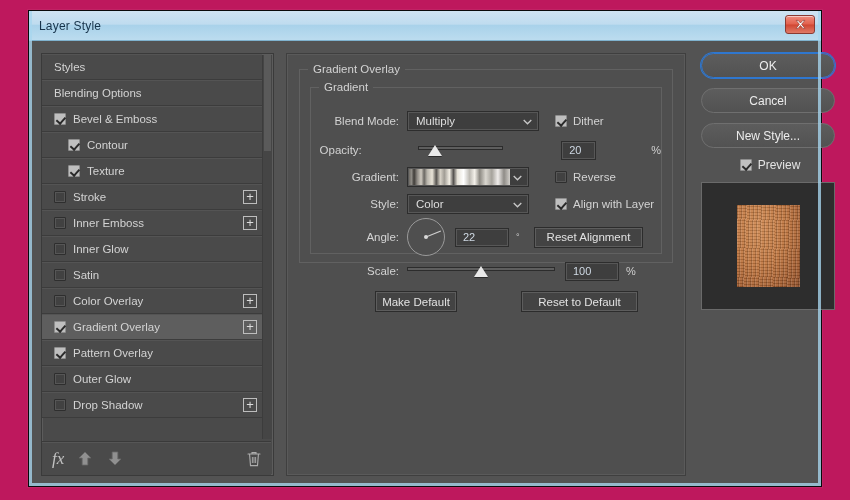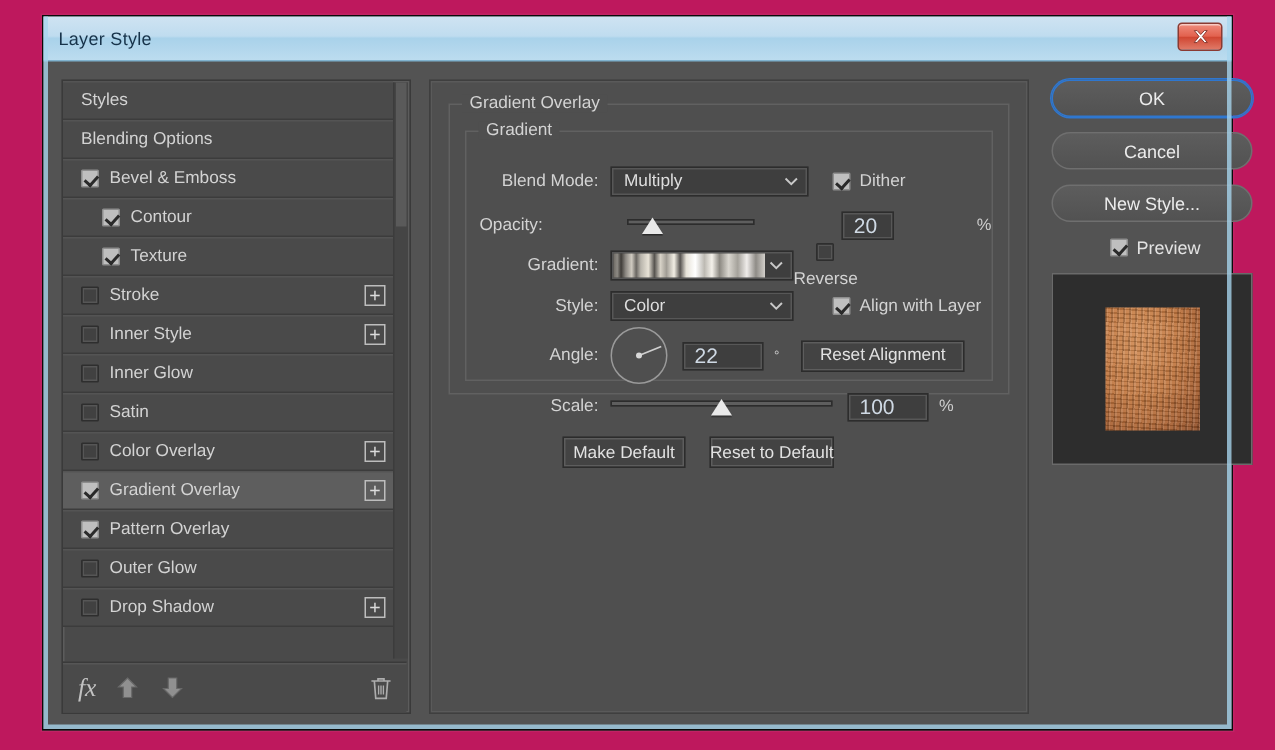--- a/index.html
+++ b/index.html
@@ -245,21 +245,21 @@
     filter: drop-shadow(0 1px 0 rgba(0,0,0,.45));
     cursor: pointer;
   }
 
   .numfield {
     width: 54px; height: 19px;
     background:#3e3e3e;
     border:1px solid #2d2d2d;
     box-shadow: inset 0 0 0 1px #575757;
     color:#cfd9e4;
-    font-size: 14px;
+    font-size: 11px;
     display:flex; align-items:center;
     padding-left:7px;
     cursor:text;
   }
   .unit { font-size:11px; color:#cfcfcf; margin-left:7px; }
 
   .chk-inline { display:flex; align-items:center; gap:6px; font-size:11.5px; color:#d3d3d3; cursor:pointer; }
 
   #angle-dial {
     width: 38px; height: 38px;
@@ -359,21 +359,21 @@
               <span class="cb checked"></span>
               <span class="label">Texture</span>
             </div>
             <div class="style-row">
               <span class="cb"></span>
               <span class="label">Stroke</span>
               <span class="plus-btn">+</span>
             </div>
             <div class="style-row">
               <span class="cb"></span>
-              <span class="label">Inner Style</span>
+              <span class="label">Inner Emboss</span>
               <span class="plus-btn">+</span>
             </div>
             <div class="style-row">
               <span class="cb"></span>
               <span class="label">Inner Glow</span>
             </div>
             <div class="style-row">
               <span class="cb"></span>
               <span class="label">Satin</span>
             </div>
@@ -466,21 +466,21 @@
             <div class="row" style="top:78px;">
               <div class="rl">Gradient:</div>
               <div class="combo swatchcombo" style="width:122px;">
                 <div id="gradient-swatch"></div>
                 <span class="arrow">
                   <svg width="9" height="6" viewBox="0 0 9 6">
                       <path d="M.7 1 L4.5 4.8 L8.3 1" fill="none" stroke="#c8c8c8" stroke-width="1.3"></path>
                     </svg>
                 </span>
               </div>
-              <label class="chk-inline" style="flex-direction:column;">
+              <label class="chk-inline" style="margin-left:26px;">
                 <span class="cb"></span>
                 <span>Reverse</span>
               </label>
             </div>
 
             <div class="row" style="top:105px;">
               <div class="rl">Style:</div>
               <div class="combo" style="width:122px;">
                 <span>Color</span>
                 <span class="arrow">
@@ -520,21 +520,21 @@
                 <span>100</span>
               </div>
               <span class="unit">%</span>
             </div>
 
           </div>
         </div>
 
         <div style="position:absolute; left:88px; top:237px; display:flex; gap:16px;">
           <div class="pbtn" style="width:82px;">Make Default</div>
-          <div class="pbtn" style="width:83px;">Reset to Default</div>
+          <div class="pbtn" style="width:117px;margin-left:48px;">Reset to Default</div>
         </div>
 
       </div>
 
       <div id="right-col">
         <div class="rbtn focused">OK</div>
         <div class="rbtn">Cancel</div>
         <div class="rbtn">New Style...</div>
 
         <div id="preview-row">

